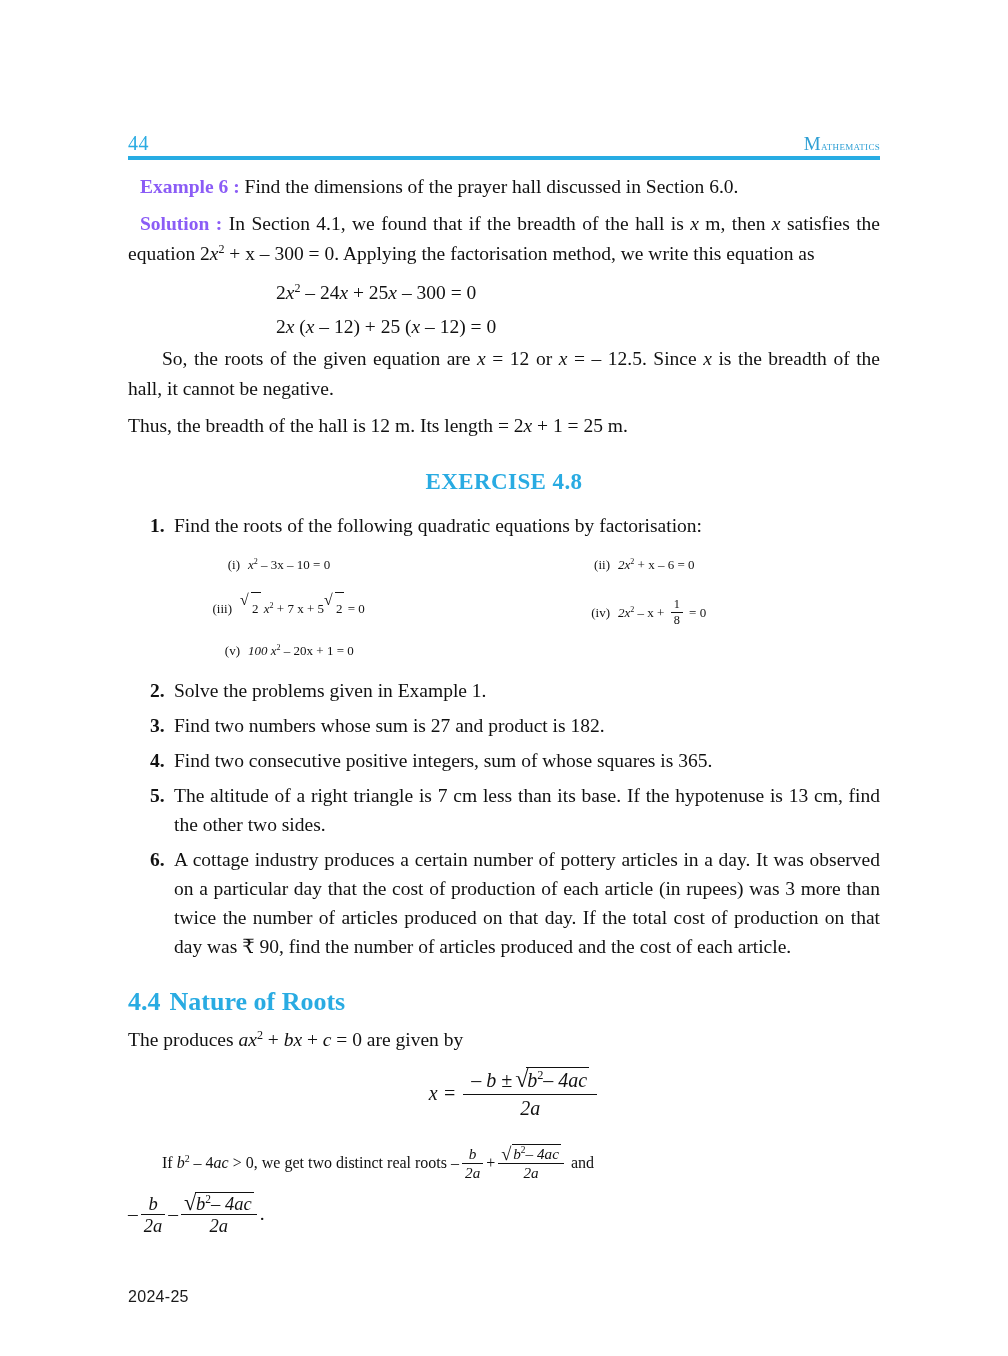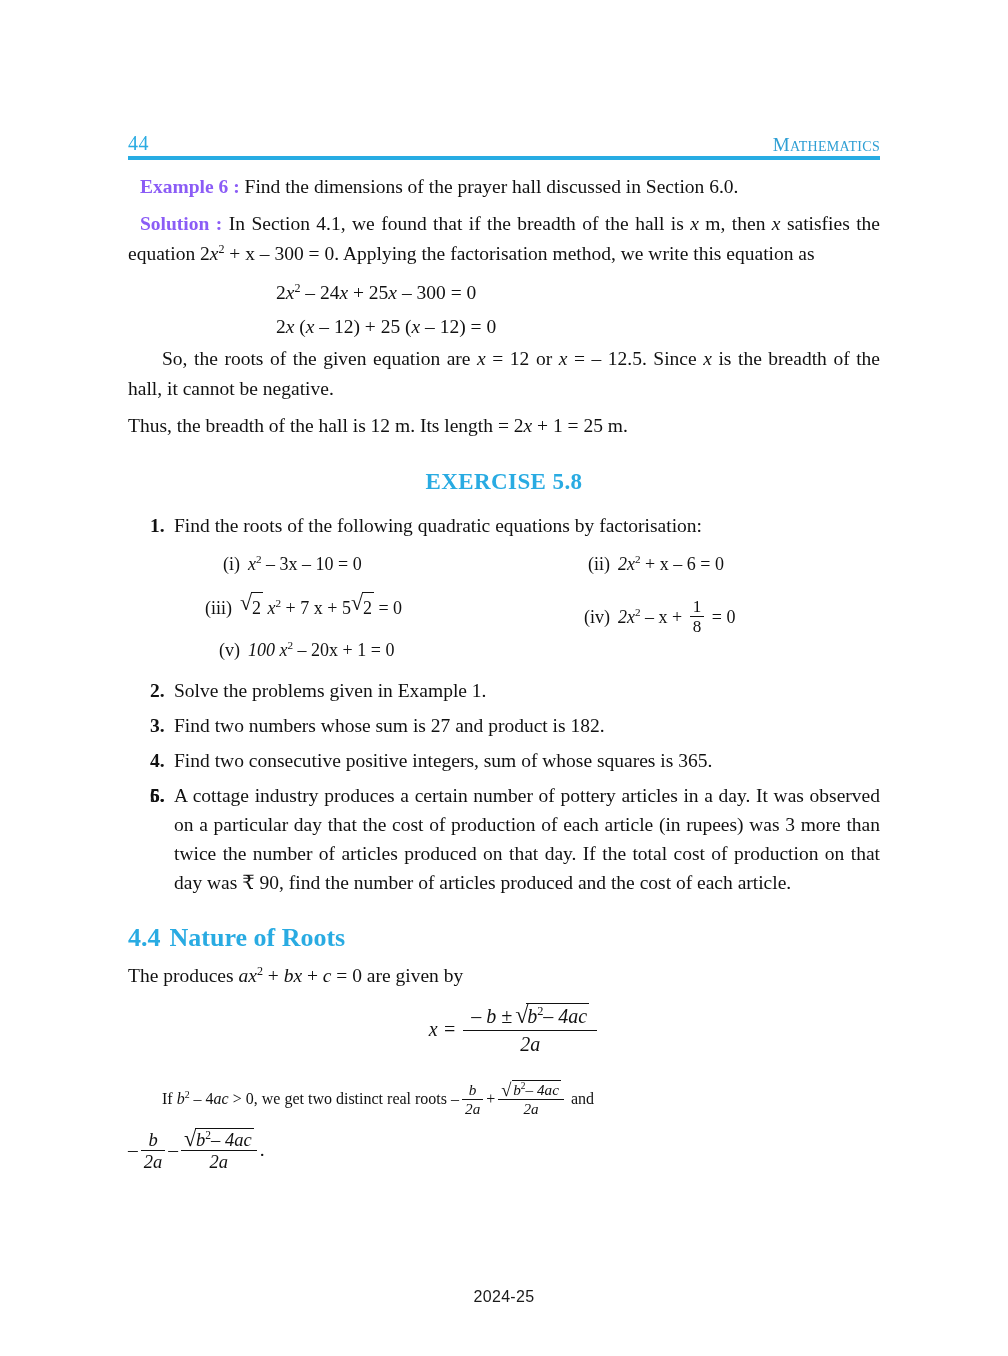--- a/index.html
+++ b/index.html
@@ -39,21 +39,21 @@
     color: #29abe2;
     font-family: "Liberation Serif", serif;
     letter-spacing: 0.5px;
   }
   .running-head {
     position: absolute;
     right: 0;
     top: 1px;
     color: #2e9fd4;
     font-family: "Liberation Serif", serif;
-    font-size: 20px;
+    font-size: 13px;
     font-variant: small-caps;
     letter-spacing: 0.3px;
   }
   .running-head::first-letter { font-size: 19px; }
   .header-rule {
     position: absolute;
     left: 0;
     top: 24px;
     width: 752px;
     height: 4px;
@@ -128,21 +128,21 @@
     top: 0;
     font-weight: bold;
   }
   .subgrid {
     position: relative;
     margin: 6px 0 4px 0;
     height: 124px;
   }
   .sub {
     position: absolute;
-    font-size: 18px;
+    font-size: 13px;
     white-space: nowrap;
   }
   .sub .lbl {
     display: inline-block;
     width: 44px;
     text-align: right;
     margin-right: 8px;
   }
 
   
@@ -227,21 +227,20 @@
     margin-top: 8px;
     text-align: left;
   }
 
   
   .footer {
     position: absolute;
     left: 0;
     top: 1288px;
     width: 752px;
-    text-align: center;
     font-family: "Liberation Sans", sans-serif;
     font-size: 16px;
     color: #1a1a1a;
     letter-spacing: 0.3px;
   }
 </style>
 </head>
 <body>
 
 <div class="page">
@@ -272,21 +271,21 @@
     </div>
 
     <p>
       <span class="indent"></span><span>So, the roots of the given equation are </span><i>x</i><span> = 12 or </span><i>x</i><span> = – 12.5. Since </span><i>x</i><span> is the breadth of the hall, it cannot be negative.</span>
     </p>
 
     <p class="nojust">
       <span>Thus, the breadth of the hall is 12 m. Its length = 2</span><i>x</i><span> + 1 = 25 m.</span>
     </p>
 
-    <div class="exercise-title">EXERCISE 5.8</div>
+    <div class="exercise-title">EXERCISE 4.8</div>
 
     <ul class="qlist">
 
       <li class="qitem">
         <span class="qnum">1.</span>
         <span>Find the roots of the following quadratic equations by factorisation:</span>
 
         <div class="subgrid">
 
           <div class="sub" style="left:22px; top:4px;">
@@ -321,20 +320,21 @@
         <span>Find two numbers whose sum is 27 and product is 182.</span>
       </li>
 
       <li class="qitem">
         <span class="qnum">4.</span>
         <span>Find two consecutive positive integers, sum of whose squares is 365.</span>
       </li>
 
       <li class="qitem">
         <span class="qnum">5.</span>
+        <span>The altitude of a right triangle is 7 cm less than its base. If the hypotenuse is 13 cm, find the other two sides.</span>
       </li>
 
       <li class="qitem">
         <span class="qnum">6.</span>
         <span>A cottage industry produces a certain number of pottery articles in a day. It was observed on a particular day that the cost of production of each article (in rupees) was 3 more than twice the number of articles produced on that day. If the total cost of production on that day was ₹ 90, find the number of articles produced and the cost of each article.</span>
       </li>
     </ul>
 
     <div class="section-head">
       <span class="num">4.4</span><span>Nature of Roots</span>

